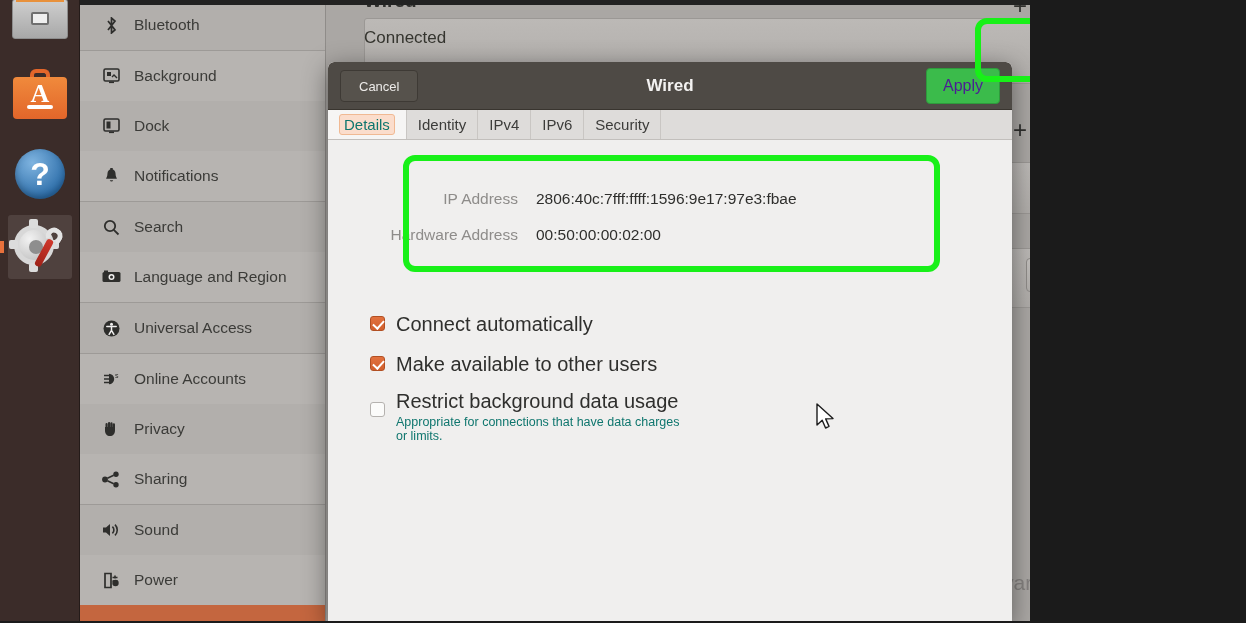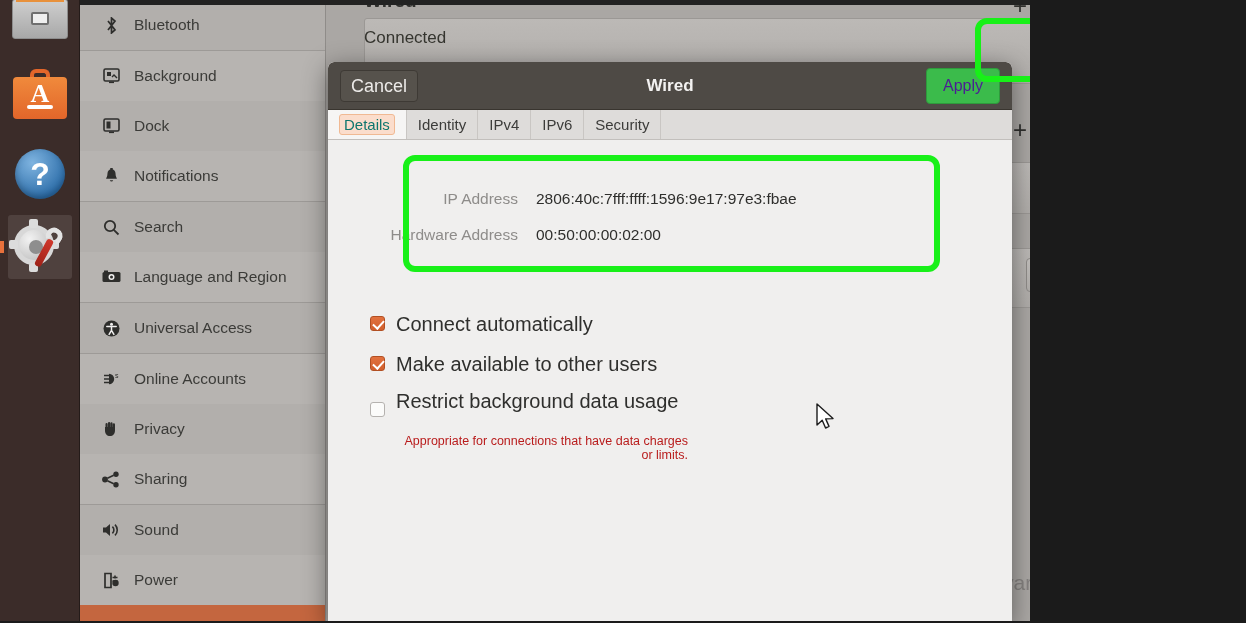--- a/index.html
+++ b/index.html
@@ -157,23 +157,23 @@
     border-radius:6px 6px 0 0;
   }
   .dlg-head {
     position:relative; height:48px; background:#4e4a45;
     border-bottom:1px solid #39352f;
     display:flex; align-items:center; justify-content:center;
     border-radius:6px 6px 0 0;
   }
   .dlg-title { color:#f3f2f1; font-size:17px; font-weight:bold; }
   .btn-cancel {
-    position:absolute; left:12px; top:8px; height:32px; padding:0 10px;
+    position:absolute; left:12px; top:8px; height:32px; padding:0 18px;
     background:#56524c; border:1px solid #3e3a35; border-radius:4px;
-    color:#eceae8; font-size:18px; display:flex; align-items:center;
+    color:#eceae8; font-size:13px; display:flex; align-items:center;
   }
   .btn-apply {
     position:absolute; right:12px; top:6px; height:36px; padding:0 16px;
     background:#3bbb4b; border:1px solid #2e9b3c; border-radius:4px;
     color:#4c1d95; font-size:16px; display:flex; align-items:center;
   }
 
   .tabbar {
     height:30px; background:#dedcda; border-bottom:1px solid #c2bfbc;
     display:flex; align-items:stretch; padding-left:0;
@@ -212,21 +212,21 @@
   }
   .cbox.on {
     background:linear-gradient(#e2713e,#d25f2c); border:1px solid #b24f22;
     position:relative;
   }
   .cbox.on::after {
     content:""; position:absolute; left:4px; top:1px; width:5px; height:9px;
     border:solid #fff; border-width:0 2px 2px 0; transform:rotate(42deg);
   }
   .chk-main { font-size:20px; color:#2f2f2d; line-height:16px; }
-  .chk-sub { font-size:12.5px; color:#b91c1c; margin-top:22px;text-align:right; }
+  .chk-sub { font-size:12.5px; color:#0f766e; margin-top:3px; }
 
   
   .cursor { position:absolute; left:816px; top:403px; z-index:70; }
 
   
   .watermark {
     position:absolute; left:968px; top:572px; z-index:30;
     color:rgba(120,118,116,0.75); line-height:1.05;
     font-family:"Liberation Sans", sans-serif;
   }

